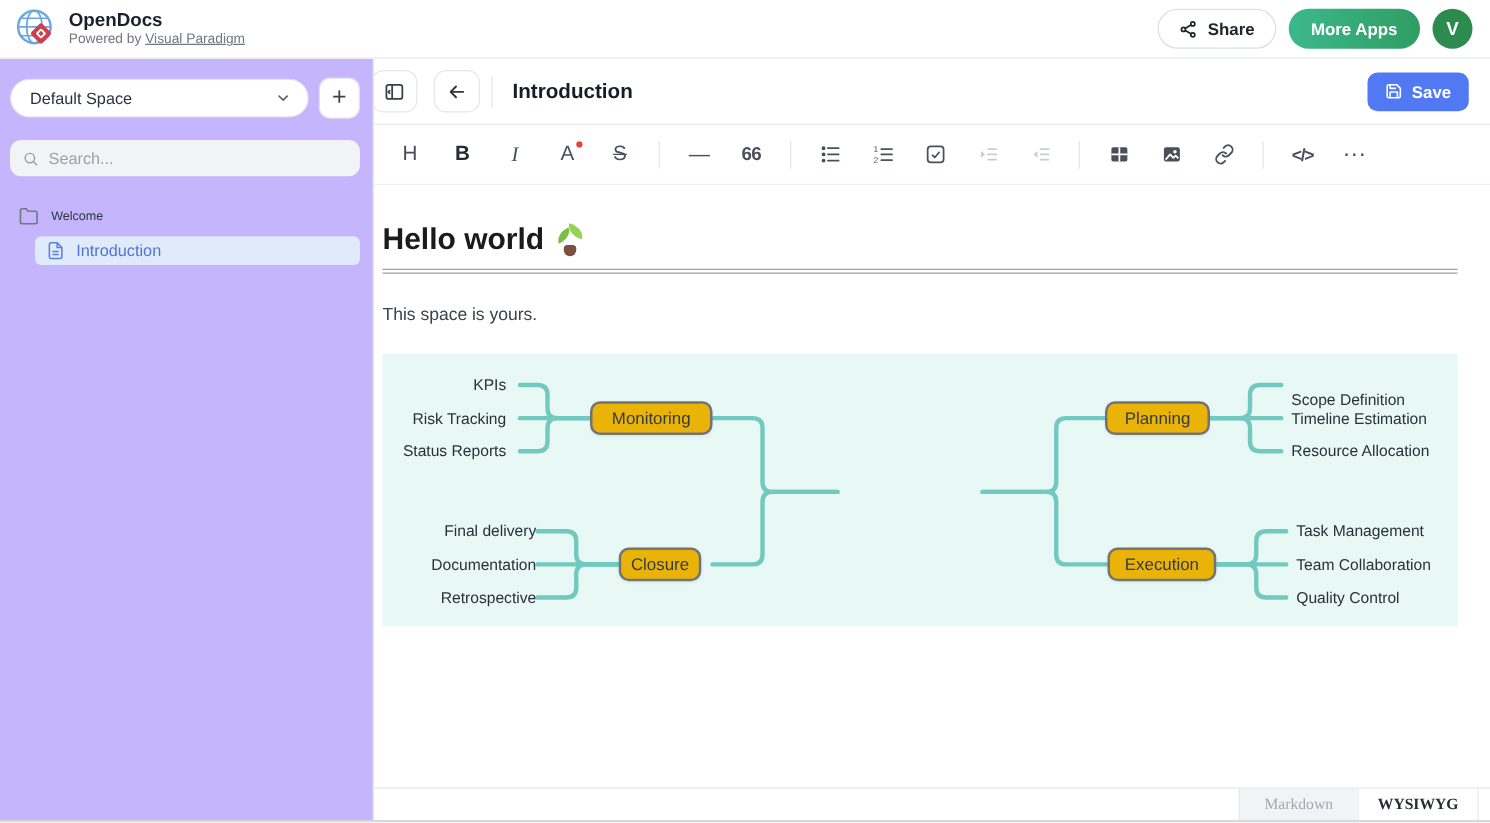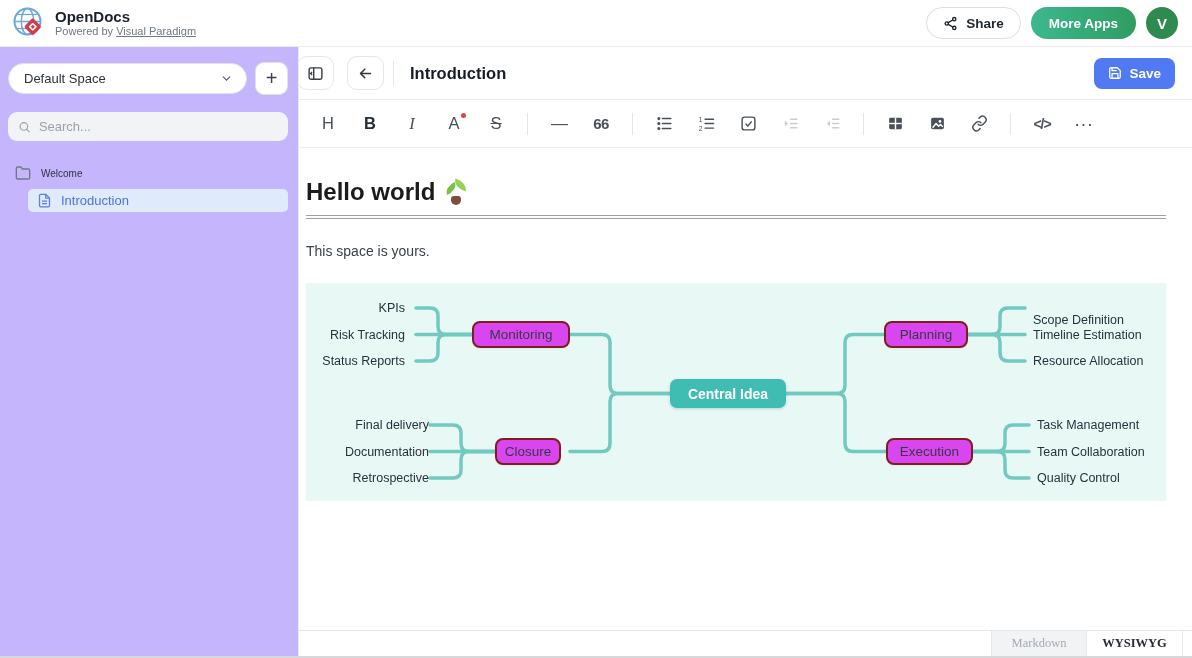--- a/index.html
+++ b/index.html
@@ -86,21 +86,21 @@
     border-radius:3px 3px 5px 5px;}
   .seedling .leaf-l{position:absolute;top:4px;left:0;width:12px;height:9px;background:#7ac143;
     border-radius:100% 0;transform:rotate(-22deg);}
   .seedling .leaf-r{position:absolute;top:0;left:9px;width:13px;height:10px;background:#94d455;
     border-radius:0 100%;transform:rotate(14deg);}
   .doc-para{font-size:14px;color:#3a414b;margin-top:24px;}
 
   
   .mindmap{position:relative;width:860px;height:218px;background:#e8f8f5;margin-top:24px;}
   .mindmap svg.wires{position:absolute;left:0;top:0;}
-  .mm-node{position:absolute;background:#d946ef;border:2px solid #7f1d1d;border-radius:8px;
+  .mm-node{position:absolute;background:#eab308;border:2px solid #737373;border-radius:8px;
     display:flex;align-items:center;justify-content:center;font-size:13.5px;color:#333b45;
     box-shadow:0 1px 2px rgba(30,120,110,.08);cursor:pointer;}
   .mm-center{position:absolute;left:364px;top:96px;width:116px;height:29px;background:#3fbdb2;
     border-radius:7px;color:#fff;font-weight:700;font-size:14px;display:flex;align-items:center;
     justify-content:center;box-shadow:0 1px 3px rgba(20,120,110,.25);cursor:pointer;}
   .mm-leaf{position:absolute;font-size:12.5px;color:#27323c;height:16px;line-height:16px;
     white-space:nowrap;cursor:pointer;}
   .mm-leaf.r-align{text-align:right;}
 
   
@@ -320,21 +320,20 @@
 
         <path d="M662 51.5 H686 Q694 51.5 694 43.5 V33 Q694 25 702 25 H719"></path>
         <path d="M662 51.5 H719"></path>
         <path d="M662 51.5 H686 Q694 51.5 694 59.5 V70 Q694 78 702 78 H719"></path>
 
         <path d="M667 168.5 H691 Q699 168.5 699 160.5 V150 Q699 142 707 142 H723"></path>
         <path d="M667 168.5 H723"></path>
         <path d="M667 168.5 H691 Q699 168.5 699 176.5 V187 Q699 195 707 195 H723"></path>
       </svg>
 
-      <div class="mm-center">Central Idea</div>
 
       <div class="mm-node" style="left:166px;top:38px;width:98px;height:27px;">Monitoring</div>
       <div class="mm-node" style="left:189px;top:155px;width:66px;height:27px;">Closure</div>
       <div class="mm-node" style="left:578px;top:38px;width:84px;height:27px;">Planning</div>
       <div class="mm-node" style="left:580px;top:155px;width:87px;height:27px;">Execution</div>
 
       <div class="mm-leaf r-align" style="right:761px;top:17px;">KPIs</div>
       <div class="mm-leaf r-align" style="right:761px;top:44px;">Risk Tracking</div>
       <div class="mm-leaf r-align" style="right:761px;top:70px;">Status Reports</div>
 

